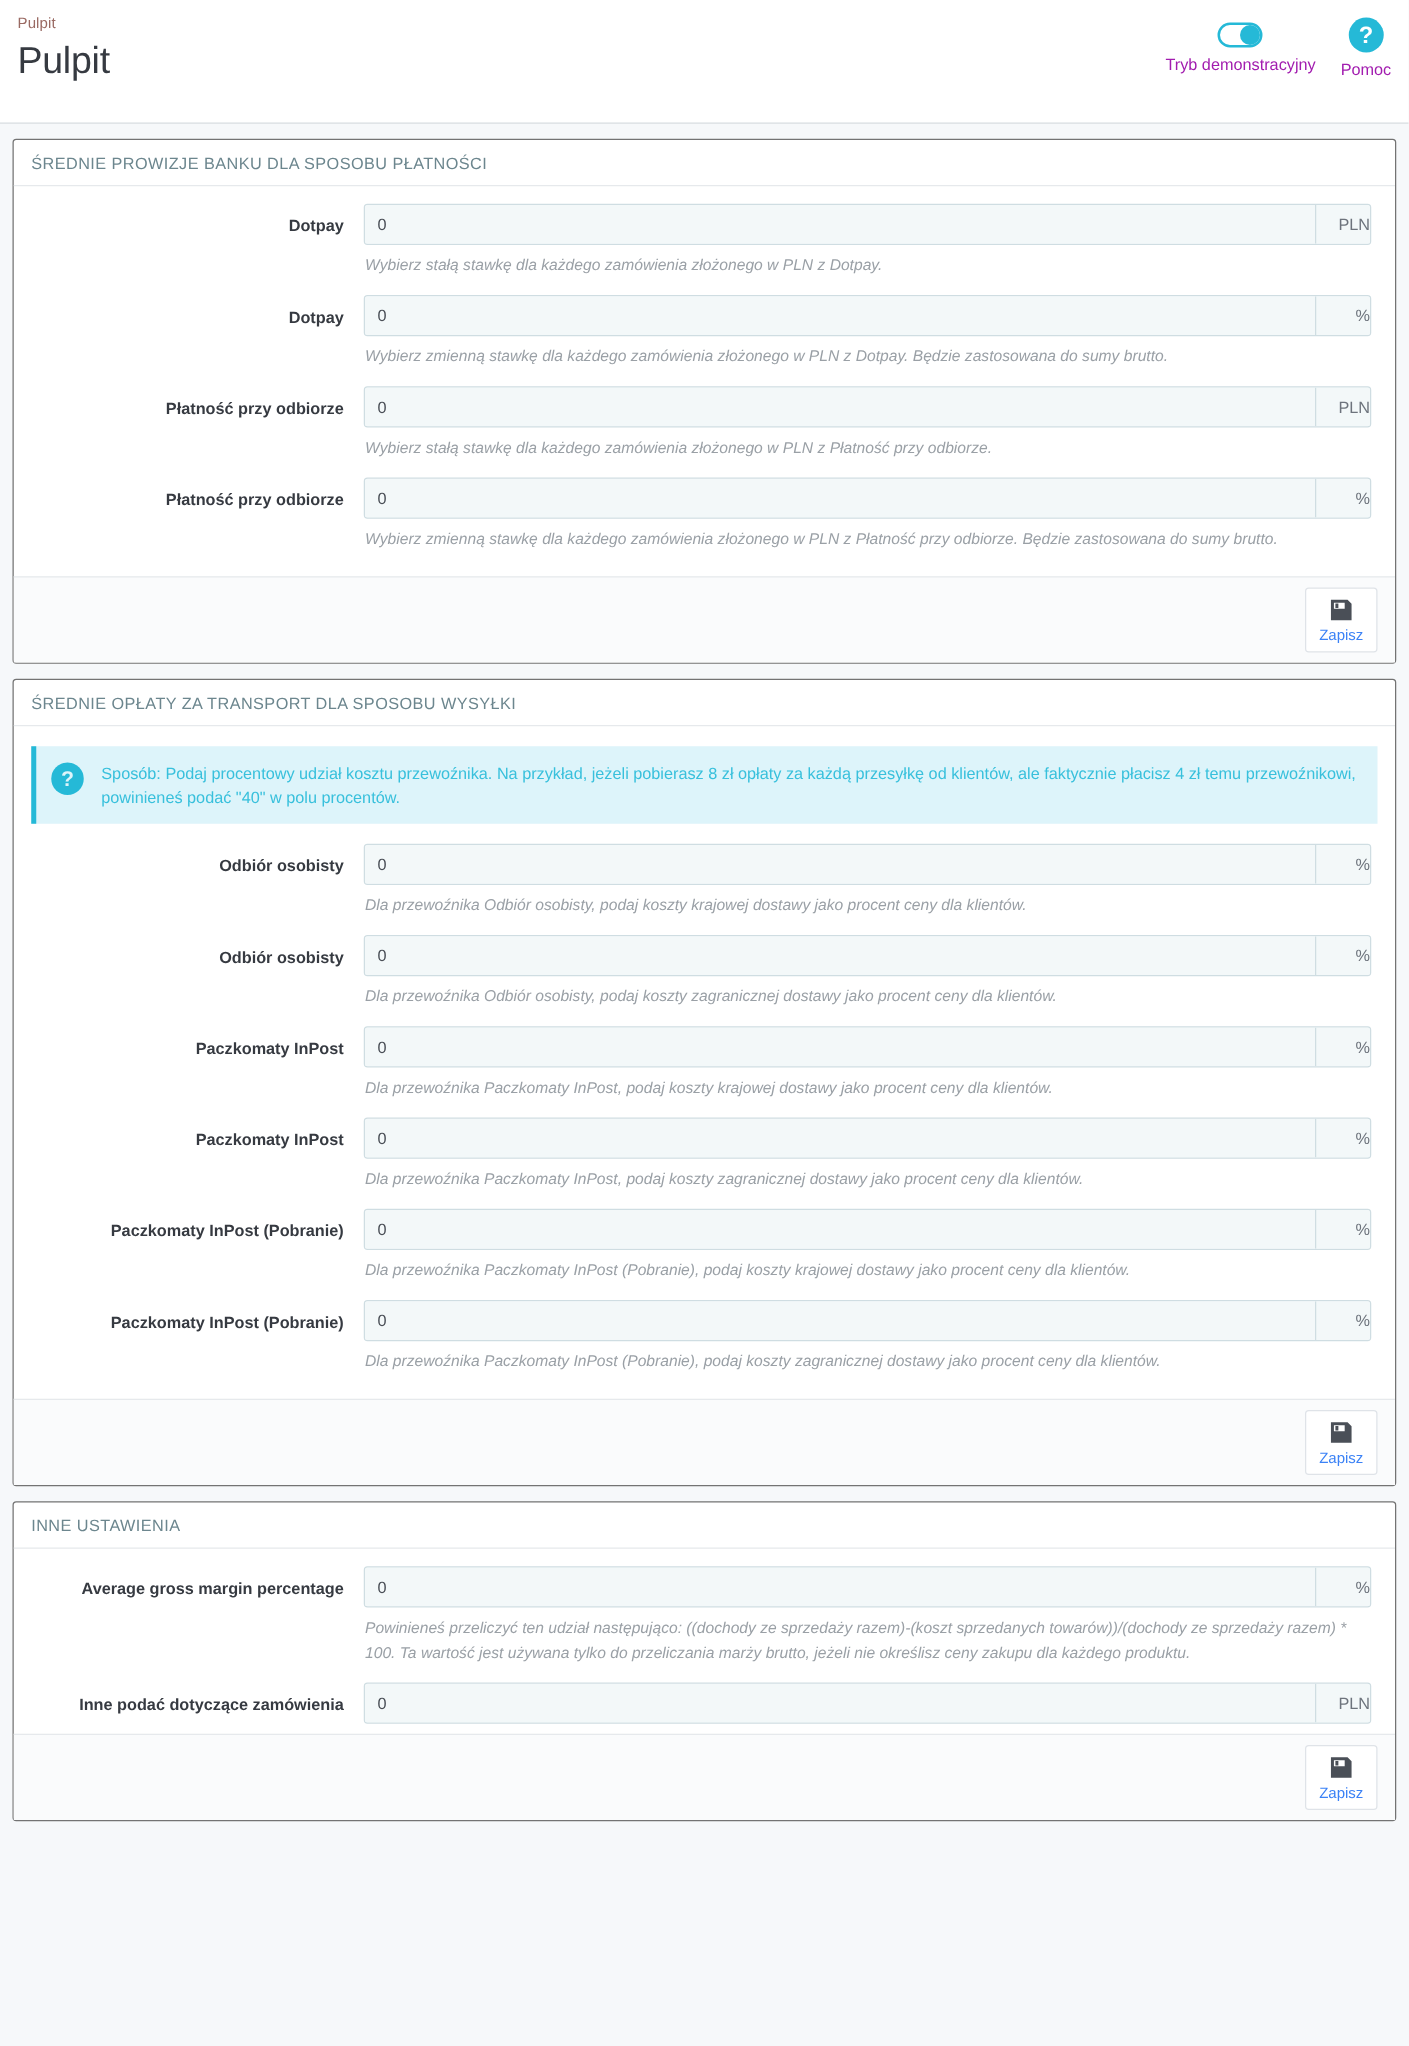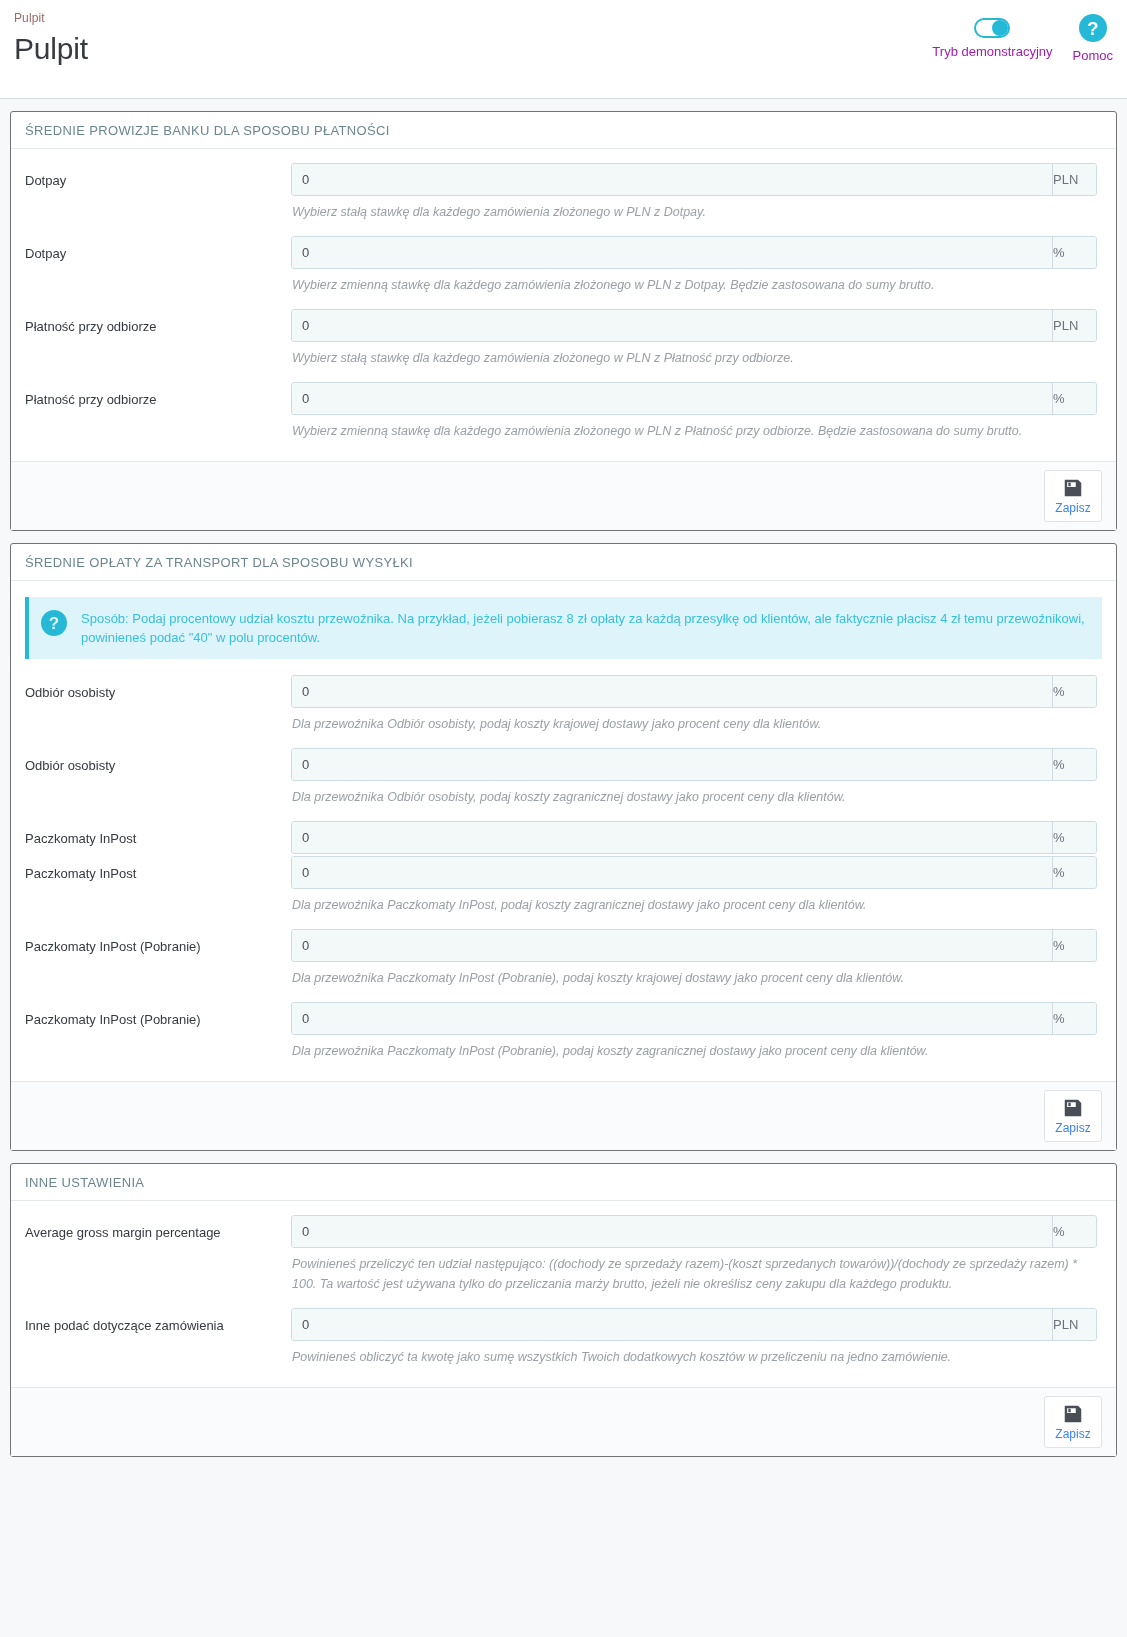--- a/index.html
+++ b/index.html
@@ -106,25 +106,26 @@
 
   
   .form-row {
     display: flex;
     align-items: flex-start;
     margin-bottom: 2px;
   }
   .form-label {
     width: 266px;
     min-width: 266px;
-    text-align: left;
+    text-align: right;
     padding: 9px 16px 0 0;
     font-size: 13px;
     color: #363a41;
     line-height: 17px;
+    font-weight: bold;
   }
   .form-control-wrap { flex: 1; padding-right: 5px; }
 
   .input-group {
     display: flex;
     width: 100%;
     border: 1px solid #cfdde2;
     border-radius: 3px;
     overflow: hidden;
     background: #f3f8f9;
@@ -138,21 +139,21 @@
     font-size: 13px;
     color: #4a4f57;
     font-family: "Liberation Sans", sans-serif;
     height: 31px;
   }
   .input-addon {
     background: #f3f8f9;
     border-left: 1px solid #cfdde2;
     padding: 7px 0;
     width: 44px;
-    text-align: left;
+    text-align: right;
     font-size: 13px;
     color: #6d737c;
     line-height: 17px;
     user-select: none;
   }
 
   .form-hint {
     font-size: 12.5px;
     font-style: italic;
     color: #9aa0a6;
@@ -330,20 +331,21 @@
           </div>
         </div>
 
         <div class="form-row">
           <div class="form-label">Paczkomaty InPost</div>
           <div class="form-control-wrap">
             <div class="input-group">
               <input type="text" value="0" style="">
               <span class="input-addon">%</span>
             </div>
+            <div class="form-hint">Dla przewoźnika Paczkomaty InPost, podaj koszty krajowej dostawy jako procent ceny dla klientów.</div>
           </div>
         </div>
 
         <div class="form-row">
           <div class="form-label">Paczkomaty InPost</div>
           <div class="form-control-wrap">
             <div class="input-group">
               <input type="text" value="0" style="">
               <span class="input-addon">%</span>
             </div>
@@ -401,21 +403,20 @@
           </div>
         </div>
 
         <div class="form-row">
           <div class="form-label">Inne podać dotyczące zamówienia</div>
           <div class="form-control-wrap">
             <div class="input-group">
               <input type="text" value="0" style="">
               <span class="input-addon">PLN</span>
             </div>
-            <div class="form-hint">Powinieneś obliczyć ta kwotę jako sumę wszystkich Twoich dodatkowych kosztów w przeliczeniu na jedno zamówienie.</div>
           </div>
         </div>
 
       </div>
       <div class="panel-foot">
         <div class="save-btn">
           <span>
             <svg class="floppy" width="22" height="22" viewBox="0 0 24 24" fill="#4a4f57">
               <path d="M3 3h14.5L21 6.5V21H3V3zm2.6 2.6v5.2h9.4V5.6H5.6zm1.3.7h2.6v3.9H6.9V6.3zM6.3 13.6h11.4v5.8H6.3v-5.8z"></path>
             </svg>

